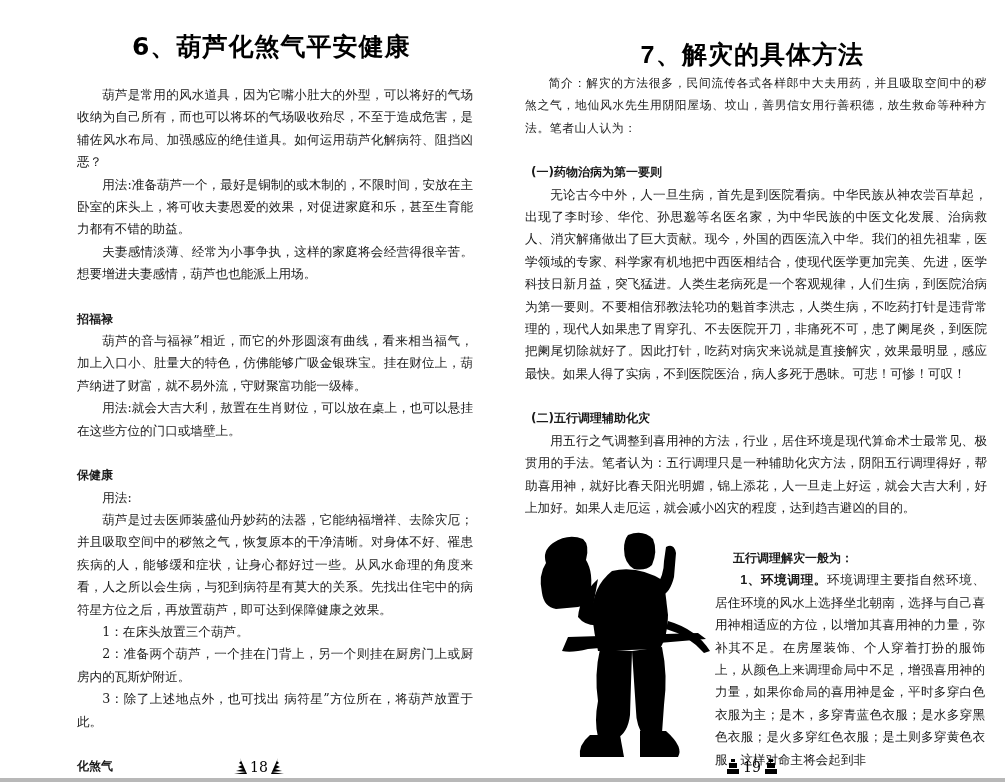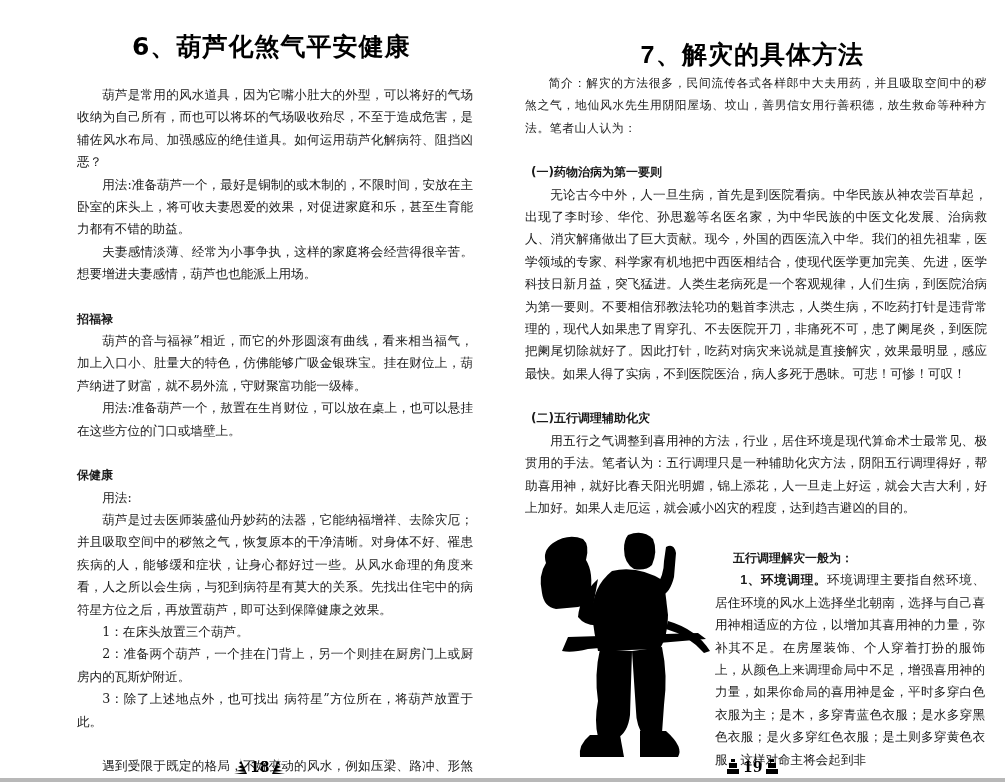--- a/index.html
+++ b/index.html
@@ -10,46 +10,47 @@
   .page.right { left:500px; width:505px; }
   .title { position:absolute; font-family:"DejaVu Sans","Liberation Sans",sans-serif; font-weight:bold;
            font-size:25px; letter-spacing:1px; color:#000; white-space:nowrap; }
   .body-text { position:absolute; font-size:12.6px; line-height:22.4px; color:#1a1a1a; text-align:justify; }
   .body-text p { margin:0; text-indent:2em; }
   .body-text p.subhead { font-family:"DejaVu Sans","Liberation Sans",sans-serif; font-weight:bold; text-indent:0; font-size:12px; }
   .body-text p.sectionhead { font-family:"DejaVu Sans","Liberation Sans",sans-serif; font-weight:bold; text-indent:0.5em; font-size:12px; }
   .body-text p.intro { font-size:11.8px; letter-spacing:0.6px; }
   .gap { height:22px; }
   .folio { position:absolute; font-size:14px; font-family:"DejaVu Serif","Liberation Serif",serif; color:#000;
-           display:flex; align-items:flex-end; gap:2px;font-weight:bold; }
+           display:flex; align-items:flex-end; gap:2px; }
   .orn { display:inline-block; width:16px; height:18px; }
   .bottom-bar { position:absolute; left:0; bottom:0; width:1005px; height:4px; background:#b8b8b8; }
   .figure { position:absolute; left:528px; top:525px; width:190px; height:240px; }
 </style>
 </head>
 <body>
 
 <div class="page left">
   <div class="title" style="left:132px; top:30px;">6、葫芦化煞气平安健康</div>
   <div class="body-text" id="left-body" style="left:77px; top:84px; width:396px;">
       <p>葫芦是常用的风水道具，因为它嘴小肚大的外型，可以将好的气场收纳为自己所有，而也可以将坏的气场吸收殆尽，不至于造成危害，是辅佐风水布局、加强感应的绝佳道具。如何运用葫芦化解病符、阻挡凶恶？</p>
       <p>用法:准备葫芦一个，最好是铜制的或木制的，不限时间，安放在主卧室的床头上，将可收夫妻恩爱的效果，对促进家庭和乐，甚至生育能力都有不错的助益。</p>
       <p>夫妻感情淡薄、经常为小事争执，这样的家庭将会经营得很辛苦。想要增进夫妻感情，葫芦也也能派上用场。</p>
       <div class="gap"></div>
       <p class="subhead">招福禄</p>
       <p>葫芦的音与福禄”相近，而它的外形圆滚有曲线，看来相当福气，加上入口小、肚量大的特色，仿佛能够广吸金银珠宝。挂在财位上，葫芦纳进了财富，就不易外流，守财聚富功能一级棒。</p>
-      <p>用法:准备葫芦一个，敖置在生肖财位，可以放在桌上，也可以悬挂在这些方位的门口或墙壁上。</p>
+      <p>用法:就会大吉大利，敖置在生肖财位，可以放在桌上，也可以悬挂在这些方位的门口或墙壁上。</p>
       <div class="gap"></div>
       <p class="subhead">保健康</p>
       <p>用法:</p>
       <p>葫芦是过去医师装盛仙丹妙药的法器，它能纳福增祥、去除灾厄；并且吸取空间中的秽煞之气，恢复原本的干净清晰。对身体不好、罹患疾病的人，能够缓和症状，让身心都好过一些。从风水命理的角度来看，人之所以会生病，与犯到病符星有莫大的关系。先找出住宅中的病符星方位之后，再放置葫芦，即可达到保障健康之效果。</p>
       <p>1：在床头放置三个葫芦。</p>
       <p>2：准备两个葫芦，一个挂在门背上，另一个则挂在厨房门上或厨房内的瓦斯炉附近。</p>
       <p>3：除了上述地点外，也可找出 病符星”方位所在，将葫芦放置于此。</p>
       <div class="gap"></div>
+      <p class="subhead">化煞气</p>
       <p>遇到受限于既定的格局，不好变动的风水，例如压梁、路冲、形煞等等，葫芦也能够化解僵局。</p>
     </div>
   <div class="folio" style="left:232px; top:757px;">
     <svg class="orn" viewBox="0 0 16 18">
         <path d="M8 1 L9 4 L7 6 L10 8 L6 10 L11 12 L4 14 L14 15 L2 17 L15 17 Z" fill="#000"></path>
       </svg>
     <span>18</span>
     <svg class="orn" viewBox="0 0 16 18" style="transform:scaleX(-1)">
         <path d="M8 1 L9 4 L7 6 L10 8 L6 10 L11 12 L4 14 L14 15 L2 17 L15 17 Z" fill="#000"></path>
       </svg>

